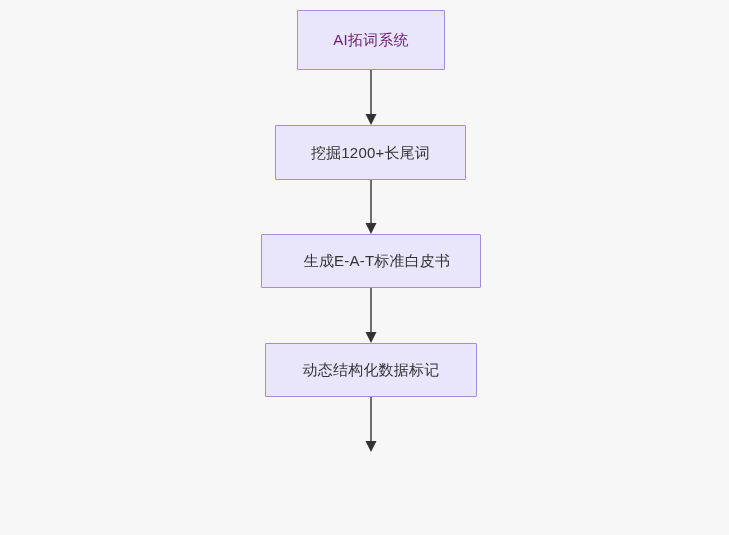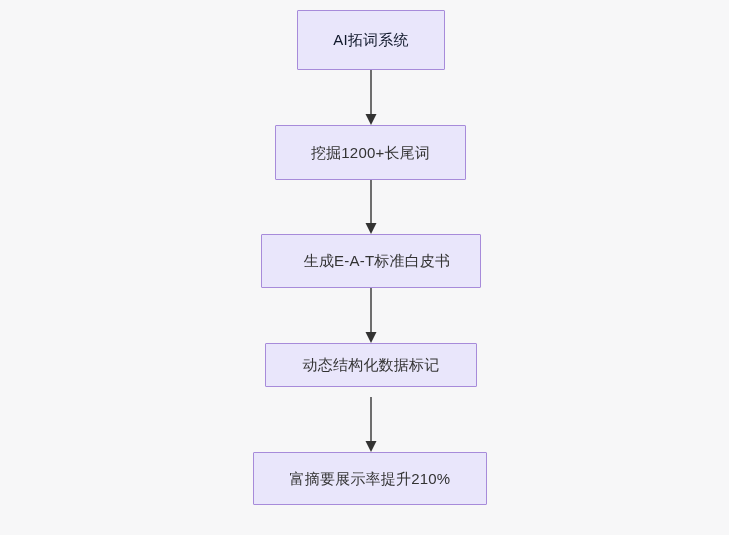--- a/index.html
+++ b/index.html
@@ -68,32 +68,29 @@
     </svg>
   </div>
   <div class="edge" id="edge-4" style="left: 361px; top: 397px;">
     <svg width="20" height="55" viewBox="0 0 20 55">
       <line x1="10" y1="0" x2="10" y2="44" stroke="#6e6e6e" stroke-width="2"></line>
       <polygon points="10,55 4.5,44 15.5,44" fill="#333333"></polygon>
     </svg>
   </div>
 
   <div class="node-box" id="node-1" style="left: 297px; top: 10px; width: 148px; height: 60px; background: rgb(233, 230, 251); border-color: rgb(167, 139, 218);">
-    <span class="node-label" style="color: #0f172a;">AI拓词系统</span>
+    <span class="node-label" style="color: #701a75;">AI拓词系统</span>
   </div>
 
   <div class="node-box" id="node-2" style="left: 275px; top: 125px; width: 191px; height: 55px; background: rgb(233, 230, 251); border-color: rgb(167, 139, 218);">
     <span class="node-label" style="color: rgb(51, 51, 51);">挖掘1200+长尾词</span>
   </div>
 
   <div class="node-box" id="node-3" style="left: 261px; top: 234px; width: 220px; height: 54px; background: rgb(233, 230, 251); border-color: rgb(167, 139, 218); padding-left: 12px;">
     <span class="node-label" style="color: rgb(51, 51, 51);">生成E-A-T标准白皮书</span>
   </div>
 
-  <div class="node-box" id="node-4" style="left: 265px; top: 343px; width: 212px; height: 44px; background: rgb(233, 230, 251); border-color: rgb(167, 139, 218);">
+  <div class="node-box" id="node-4" style="left: 265px; top: 343px; width: 212px; height: 54px; background: rgb(233, 230, 251); border-color: rgb(167, 139, 218);">
     <span class="node-label" style="color: rgb(51, 51, 51);">动态结构化数据标记</span>
   </div>
 
-  <div class="node-box" id="node-5" style="left: 253px; top: 452px; width: 234px; height: 53px; background: rgb(233, 230, 251); border-color: rgb(167, 139, 218);">
-    <span class="node-label" style="color: rgb(51, 51, 51);">富摘要展示率提升210%</span>
-  </div>
 
 </div>
 
 </body></html>

